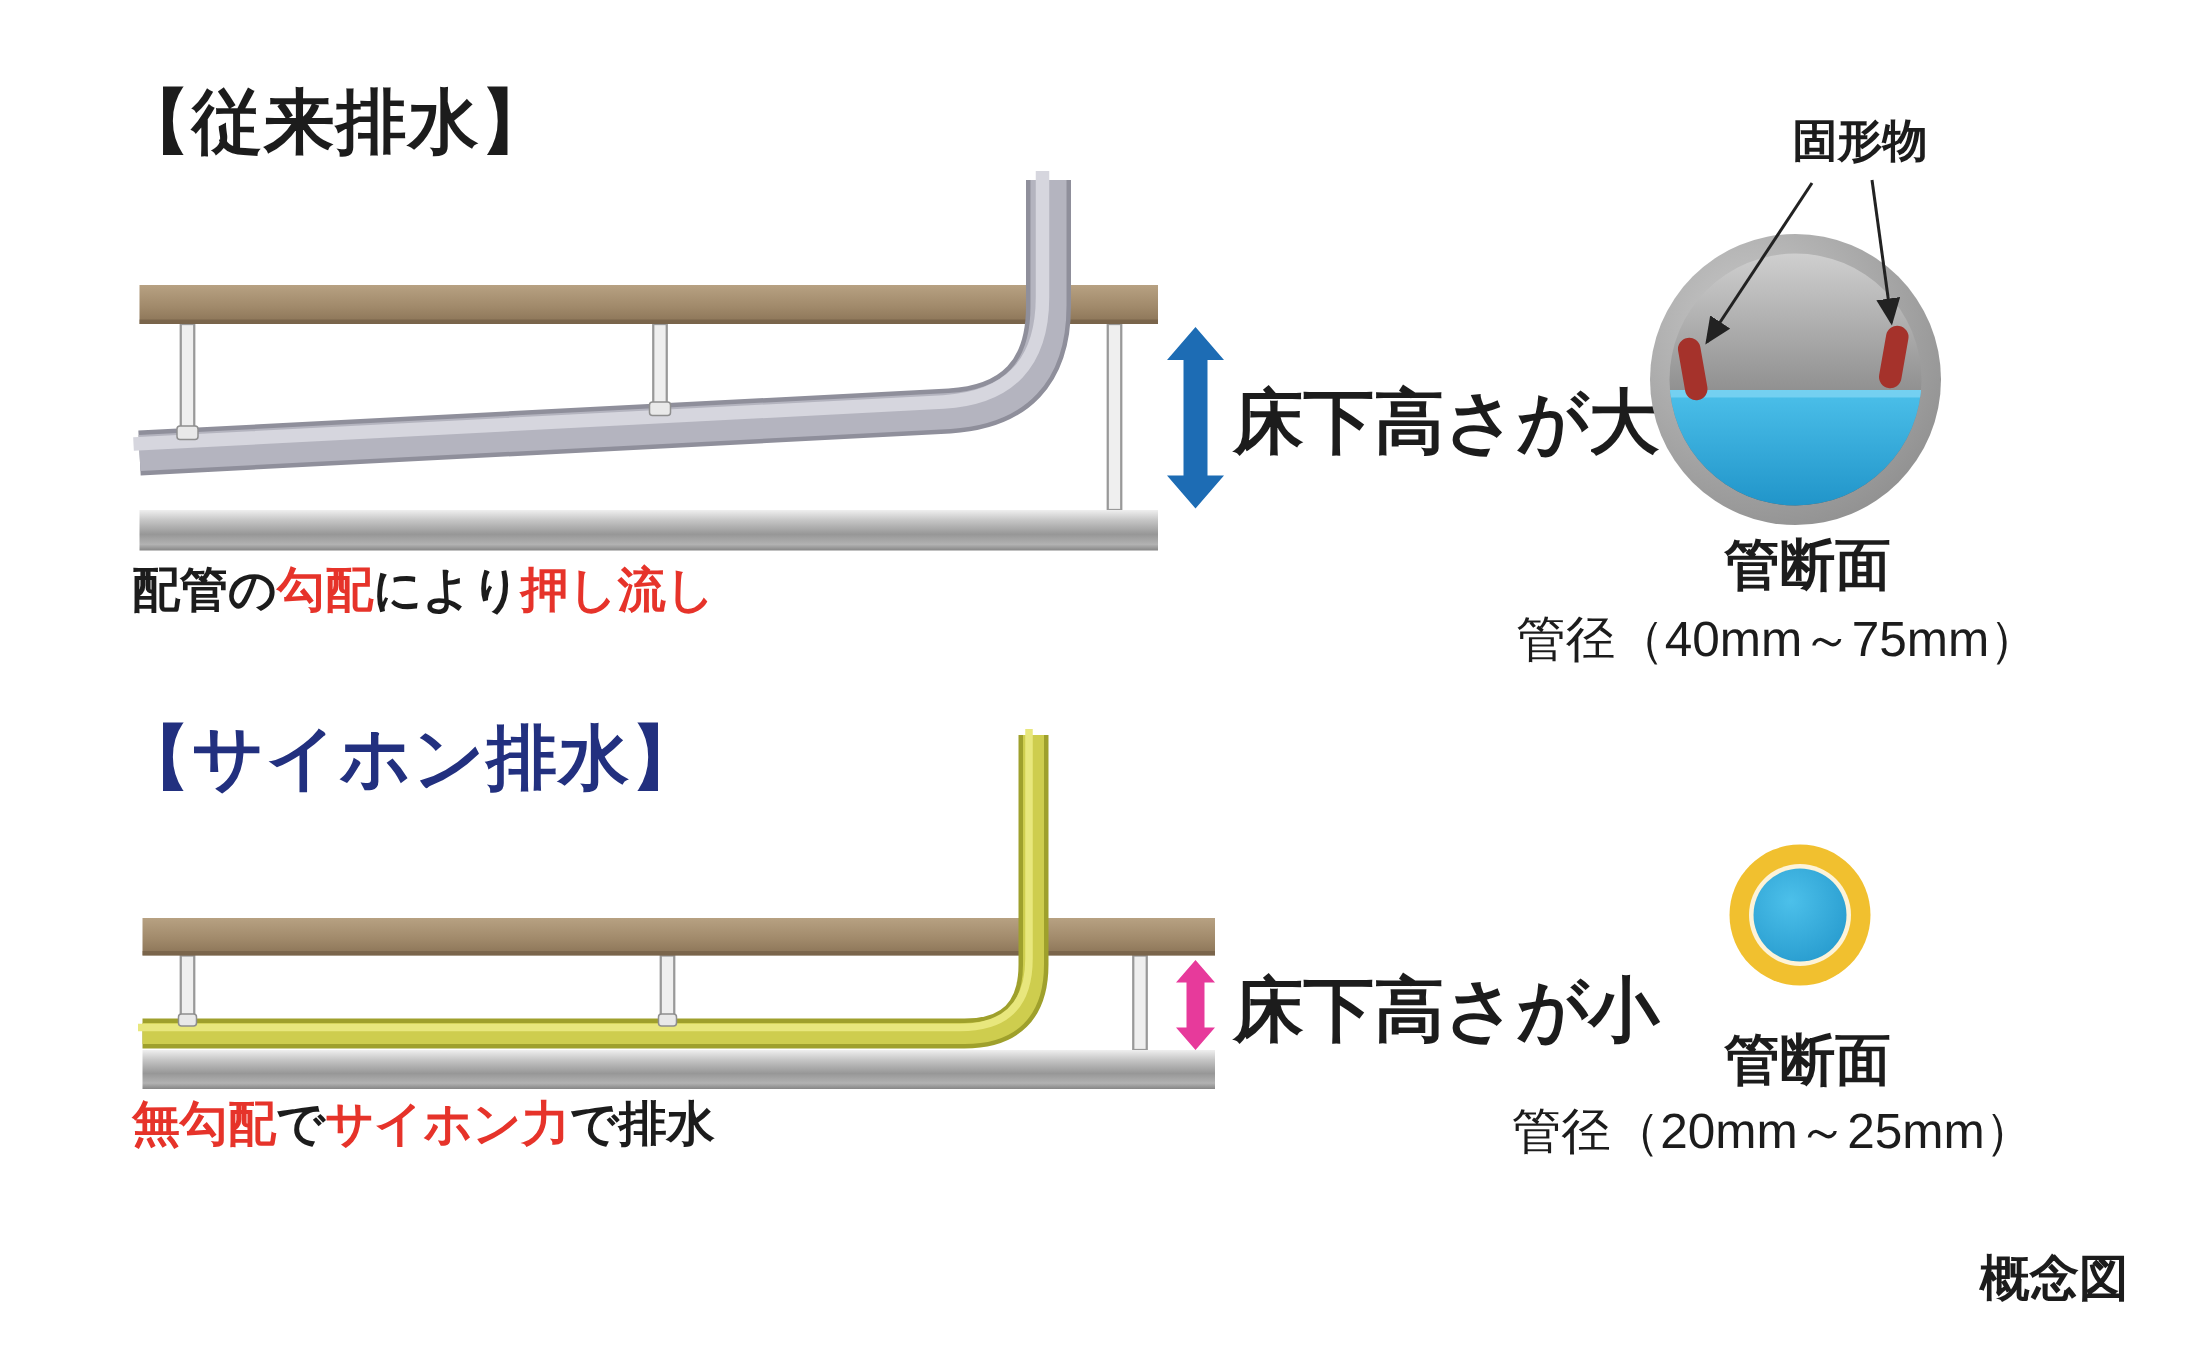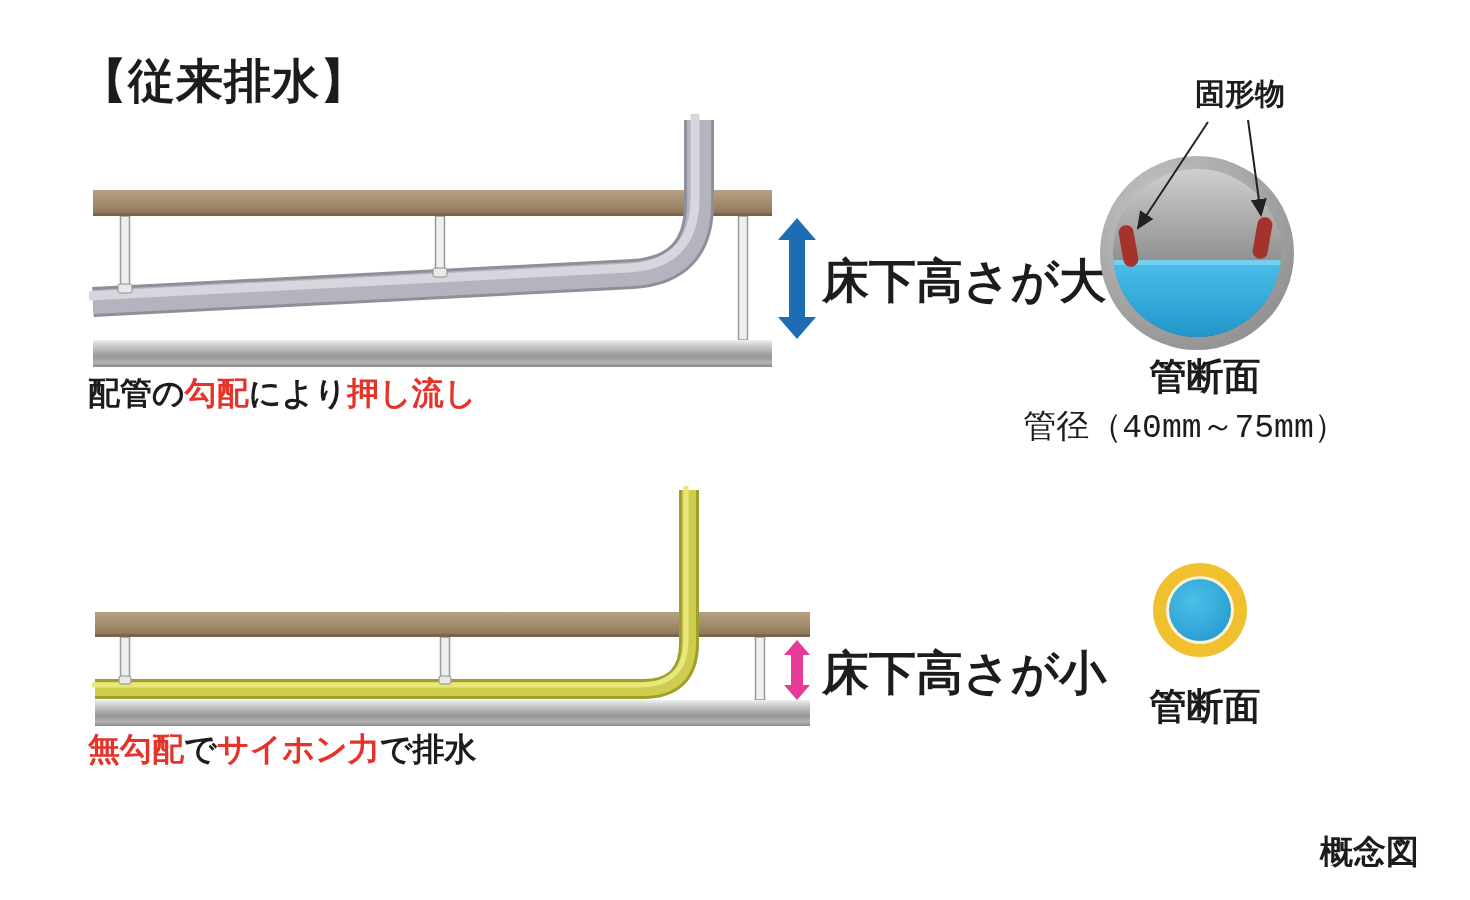--- a/index.html
+++ b/index.html
@@ -1,18 +1,18 @@
 <!DOCTYPE html>
 <html><head>
 <meta charset="utf-8">
 <style>
   html,body{margin:0;padding:0;background:#ffffff;}
   .canvas{
     position:relative;width:1470px;height:900px;background:#ffffff;overflow:hidden;
-    font-family:Liberation Mono, monospace;color:#1c1c1c;
+    font-family:Liberation Sans, sans-serif;color:#1c1c1c;
   }
   .abs{position:absolute;}
   .title{font-size:47px;font-weight:700;letter-spacing:1px;white-space:nowrap;}
   .title-navy{color:#22307f;}
   .caption{font-size:32px;font-weight:600;white-space:nowrap;}
   .caption .red{color:#e6332a;}
   .height-label{font-size:47px;font-weight:600;white-space:nowrap;}
   .cross-label{font-size:37px;font-weight:600;text-align:center;white-space:nowrap;}
   .diameter-label{font-size:33px;font-weight:500;text-align:center;white-space:nowrap;}
   .solids-label{font-size:30px;font-weight:600;text-align:center;white-space:nowrap;}
@@ -100,20 +100,21 @@
     <rect x="31" y="165" width="15" height="42" rx="7.5" fill="#a5322b" transform="rotate(-10 38.5 186)"></rect>
     <rect x="165" y="157" width="15" height="42" rx="7.5" fill="#a5322b" transform="rotate(10 172.5 178)"></rect>
 
     <line x1="118" y1="62" x2="48" y2="168" stroke="#222222" stroke-width="2" marker-end="url(#arrowHead1)"></line>
     <line x1="158" y1="60" x2="171" y2="155" stroke="#222222" stroke-width="2" marker-end="url(#arrowHead1)"></line>
   </svg>
 
   <div class="abs cross-label" style="left:1090px;top:352px;width:230px;">管断面</div>
   <div class="abs diameter-label" style="left:955px;top:404px;width:460px;">管径（40mm～75mm）</div>
 
+  <div class="abs title title-navy" style="left:80px;top:474px;">【サイホン排水】</div>
 
   <svg class="abs" style="left:85px;top:470px;" width="760" height="300" viewBox="0 0 760 300">
     <defs>
       <linearGradient id="floorGrad2" x1="0" y1="0" x2="0" y2="1">
         <stop offset="0" stop-color="#b7a182"></stop>
           <stop offset="0.55" stop-color="#a18a6b"></stop>
           <stop offset="1" stop-color="#8a7356"></stop>
       </linearGradient>
       <linearGradient id="slabGrad2" x1="0" y1="0" x2="0" y2="1">
         <stop offset="0" stop-color="#efefef"></stop>
@@ -155,16 +156,17 @@
         <stop offset="0" stop-color="#4cc0ea"></stop>
           <stop offset="1" stop-color="#1f93c8"></stop>
       </radialGradient>
     </defs>
     <circle cx="52" cy="52" r="47" fill="#f1c02f"></circle>
     <circle cx="52" cy="52" r="34" fill="#fdf3d8"></circle>
     <circle cx="52" cy="52" r="31" fill="url(#waterGrad2)"></circle>
   </svg>
 
   <div class="abs cross-label" style="left:1090px;top:682px;width:230px;">管断面</div>
+  <div class="abs diameter-label" style="left:952px;top:732px;width:460px;">管径（20mm～25mm）</div>
 
   <div class="abs footer-note" style="left:1320px;top:830px;">概念図</div>
 
 </div>
 
 </body></html>

